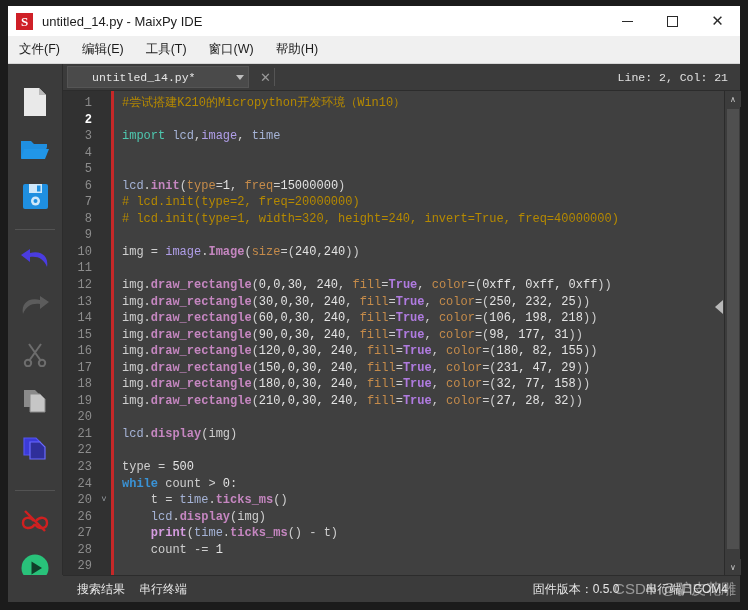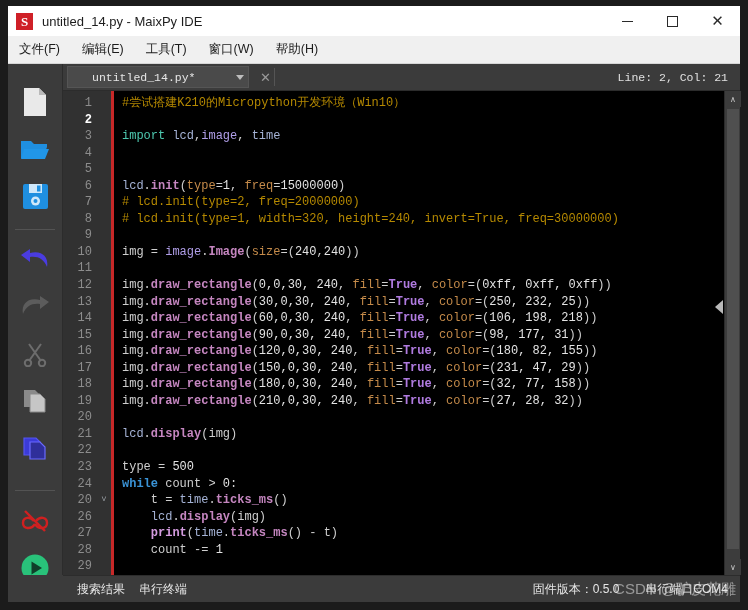--- a/index.html
+++ b/index.html
@@ -131,21 +131,21 @@
   }
   .foldcol {
     width: 14px; background: #313131;
     padding-top: 4px; flex-shrink: 0;
     position: relative;
   }
   .redbar {
     width: 3px; background: #c62828; flex-shrink: 0;
   }
   .code-lines {
-    flex: 1; background: #000000;
+    flex: 1; background: #404040;
     padding-top: 4px; padding-left: 8px;
     overflow: hidden; position: relative;
   }
   .ln, .code-line, .fold-cell {
     height: 16.55px; line-height: 16.55px;
     font-family: "Liberation Mono", monospace;
     font-size: 12px; white-space: pre;
   }
   .ln {
     text-align: right; padding-right: 5px; color: #8d8d8d;
@@ -418,21 +418,21 @@
         </div>
       <div class="redbar"></div>
       <div class="code-lines" id="codelines">
           <div class="code-line"><span class="t-cmt">#尝试搭建K210的Micropython开发环境（Win10）</span></div>
           <div class="code-line">&nbsp;</div>
           <div class="code-line"><span class="t-imp">import</span><span class="t-plain"> </span><span class="t-obj">lcd</span><span class="t-plain">,</span><span class="t-mod">image</span><span class="t-plain">, </span><span class="t-obj">time</span></div>
           <div class="code-line">&nbsp;</div>
           <div class="code-line">&nbsp;</div>
           <div class="code-line"><span class="t-obj">lcd</span><span class="t-plain">.</span><span class="t-fn">init</span><span class="t-plain">(</span><span class="t-attr">type</span><span class="t-plain">=</span><span class="t-num">1</span><span class="t-plain">, </span><span class="t-attr">freq</span><span class="t-plain">=</span><span class="t-num">15000000</span><span class="t-plain">)</span></div>
           <div class="code-line"><span class="t-cmt"># lcd.init(type=2, freq=20000000)</span></div>
-          <div class="code-line"><span class="t-cmt"># lcd.init(type=1, width=320, height=240, invert=True, freq=30000000)</span></div>
+          <div class="code-line"><span class="t-cmt"># lcd.init(type=1, width=320, height=240, invert=True, freq=40000000)</span></div>
           <div class="code-line">&nbsp;</div>
           <div class="code-line"><span class="t-plain">img = </span><span class="t-mod">image</span><span class="t-plain">.</span><span class="t-fn">Image</span><span class="t-plain">(</span><span class="t-attr">size</span><span class="t-plain">=(</span><span class="t-num">240</span><span class="t-plain">,</span><span class="t-num">240</span><span class="t-plain">))</span></div>
           <div class="code-line">&nbsp;</div>
           <div class="code-line"><span class="t-plain">img.</span><span class="t-fn">draw_rectangle</span><span class="t-plain">(</span><span class="t-num">0,0,30, 240</span><span class="t-plain">, </span><span class="t-attr">fill</span><span class="t-plain">=</span><span class="t-const">True</span><span class="t-plain">, </span><span class="t-attr">color</span><span class="t-plain">=(</span><span class="t-num">0xff, 0xff, 0xff</span><span class="t-plain">))</span></div>
           <div class="code-line"><span class="t-plain">img.</span><span class="t-fn">draw_rectangle</span><span class="t-plain">(</span><span class="t-num">30,0,30, 240</span><span class="t-plain">, </span><span class="t-attr">fill</span><span class="t-plain">=</span><span class="t-const">True</span><span class="t-plain">, </span><span class="t-attr">color</span><span class="t-plain">=(</span><span class="t-num">250, 232, 25</span><span class="t-plain">))</span></div>
           <div class="code-line"><span class="t-plain">img.</span><span class="t-fn">draw_rectangle</span><span class="t-plain">(</span><span class="t-num">60,0,30, 240</span><span class="t-plain">, </span><span class="t-attr">fill</span><span class="t-plain">=</span><span class="t-const">True</span><span class="t-plain">, </span><span class="t-attr">color</span><span class="t-plain">=(</span><span class="t-num">106, 198, 218</span><span class="t-plain">))</span></div>
           <div class="code-line"><span class="t-plain">img.</span><span class="t-fn">draw_rectangle</span><span class="t-plain">(</span><span class="t-num">90,0,30, 240</span><span class="t-plain">, </span><span class="t-attr">fill</span><span class="t-plain">=</span><span class="t-const">True</span><span class="t-plain">, </span><span class="t-attr">color</span><span class="t-plain">=(</span><span class="t-num">98, 177, 31</span><span class="t-plain">))</span></div>
           <div class="code-line"><span class="t-plain">img.</span><span class="t-fn">draw_rectangle</span><span class="t-plain">(</span><span class="t-num">120,0,30, 240</span><span class="t-plain">, </span><span class="t-attr">fill</span><span class="t-plain">=</span><span class="t-const">True</span><span class="t-plain">, </span><span class="t-attr">color</span><span class="t-plain">=(</span><span class="t-num">180, 82, 155</span><span class="t-plain">))</span></div>
           <div class="code-line"><span class="t-plain">img.</span><span class="t-fn">draw_rectangle</span><span class="t-plain">(</span><span class="t-num">150,0,30, 240</span><span class="t-plain">, </span><span class="t-attr">fill</span><span class="t-plain">=</span><span class="t-const">True</span><span class="t-plain">, </span><span class="t-attr">color</span><span class="t-plain">=(</span><span class="t-num">231, 47, 29</span><span class="t-plain">))</span></div>
           <div class="code-line"><span class="t-plain">img.</span><span class="t-fn">draw_rectangle</span><span class="t-plain">(</span><span class="t-num">180,0,30, 240</span><span class="t-plain">, </span><span class="t-attr">fill</span><span class="t-plain">=</span><span class="t-const">True</span><span class="t-plain">, </span><span class="t-attr">color</span><span class="t-plain">=(</span><span class="t-num">32, 77, 158</span><span class="t-plain">))</span></div>

